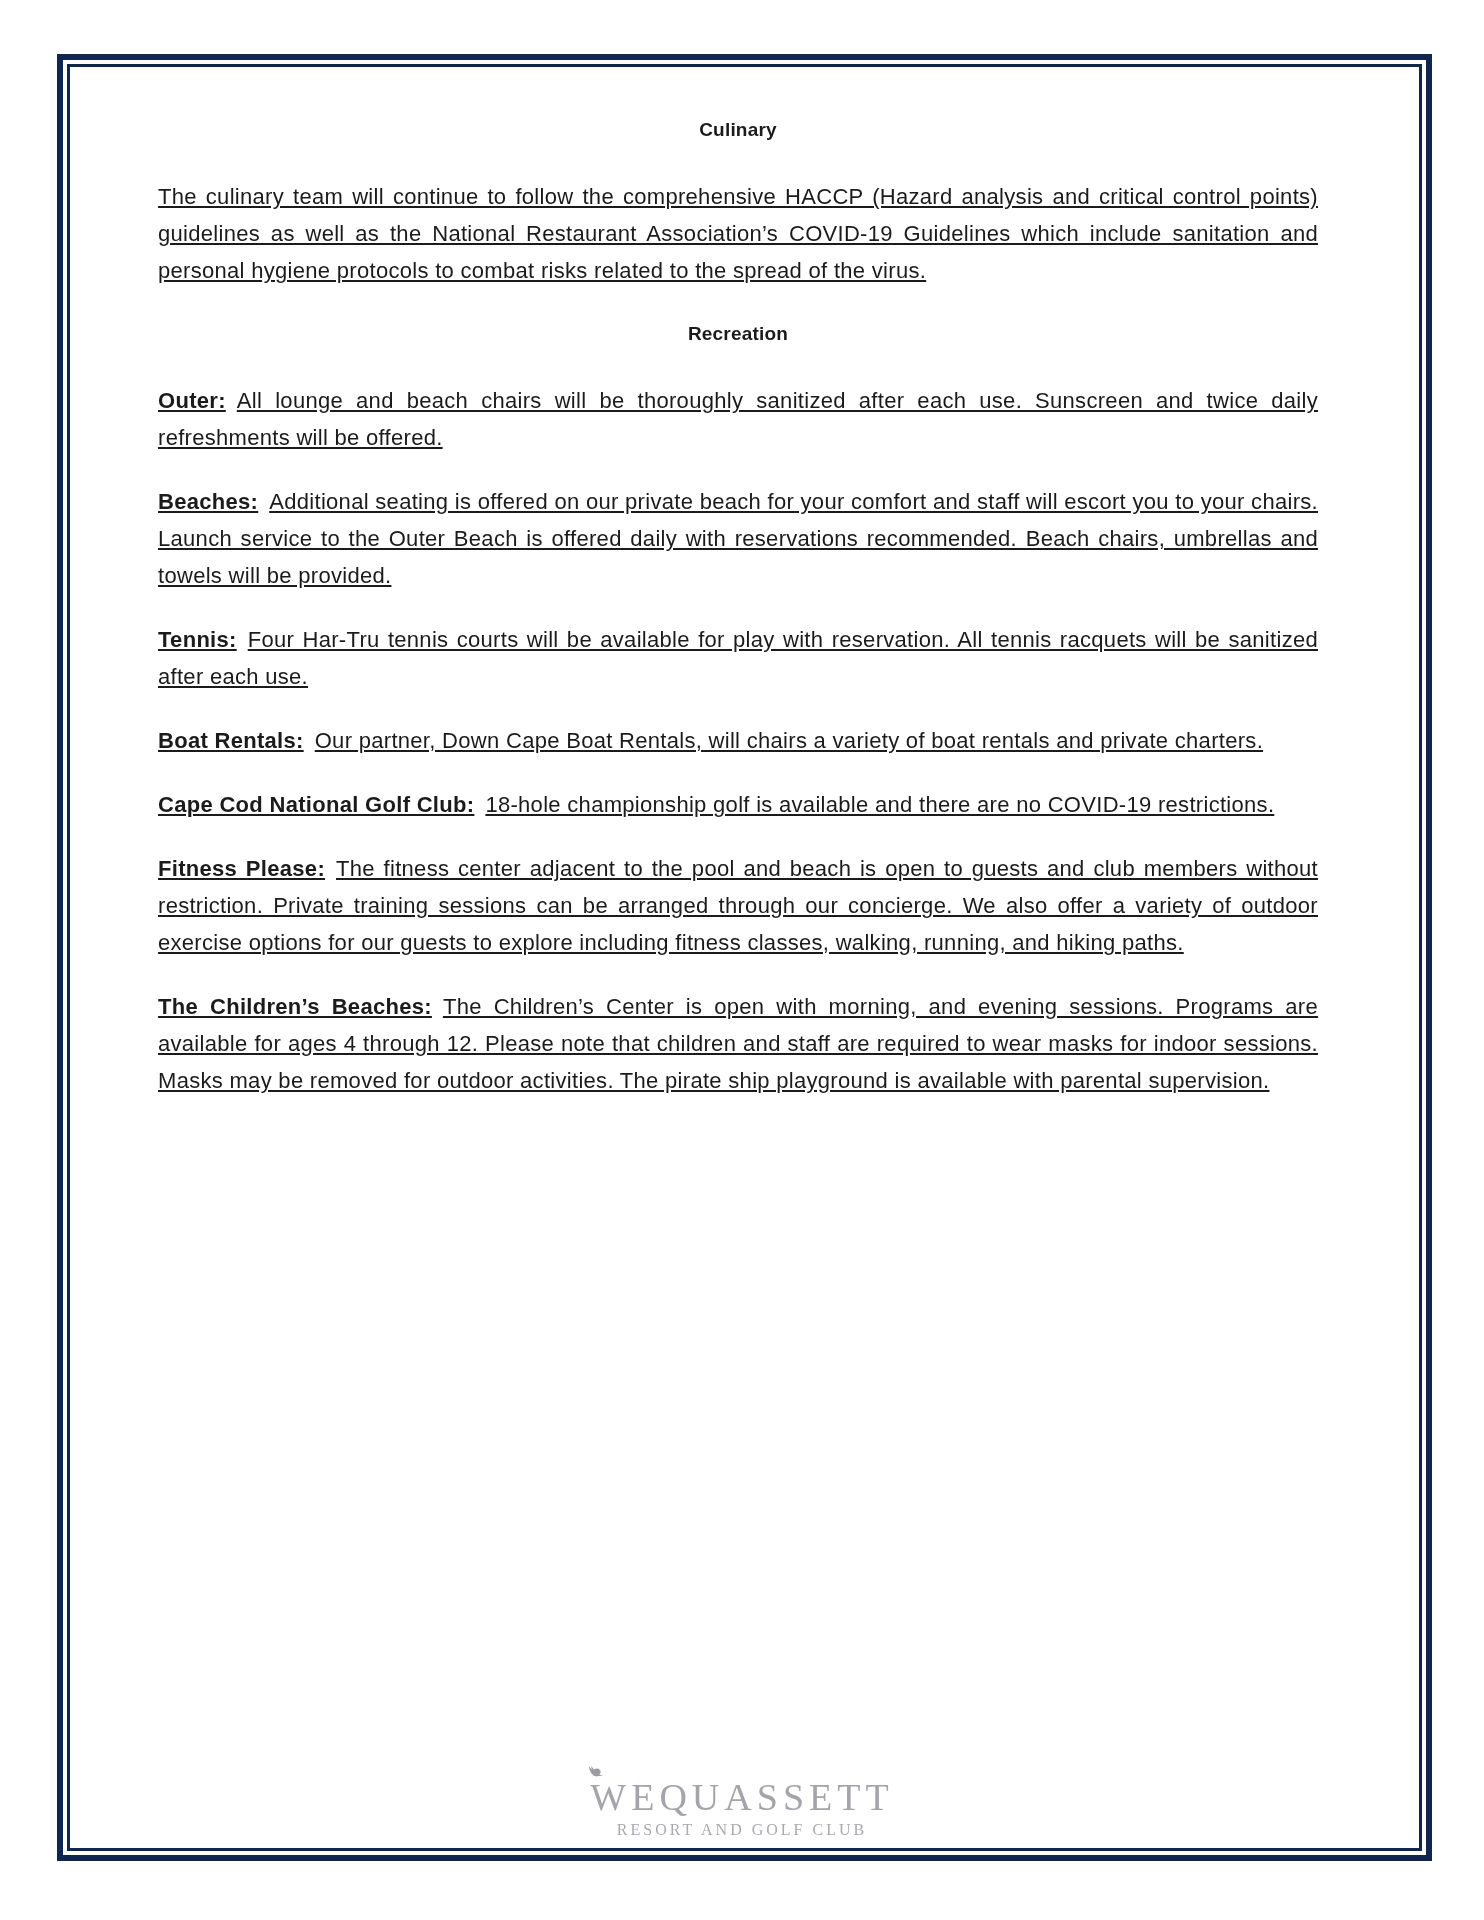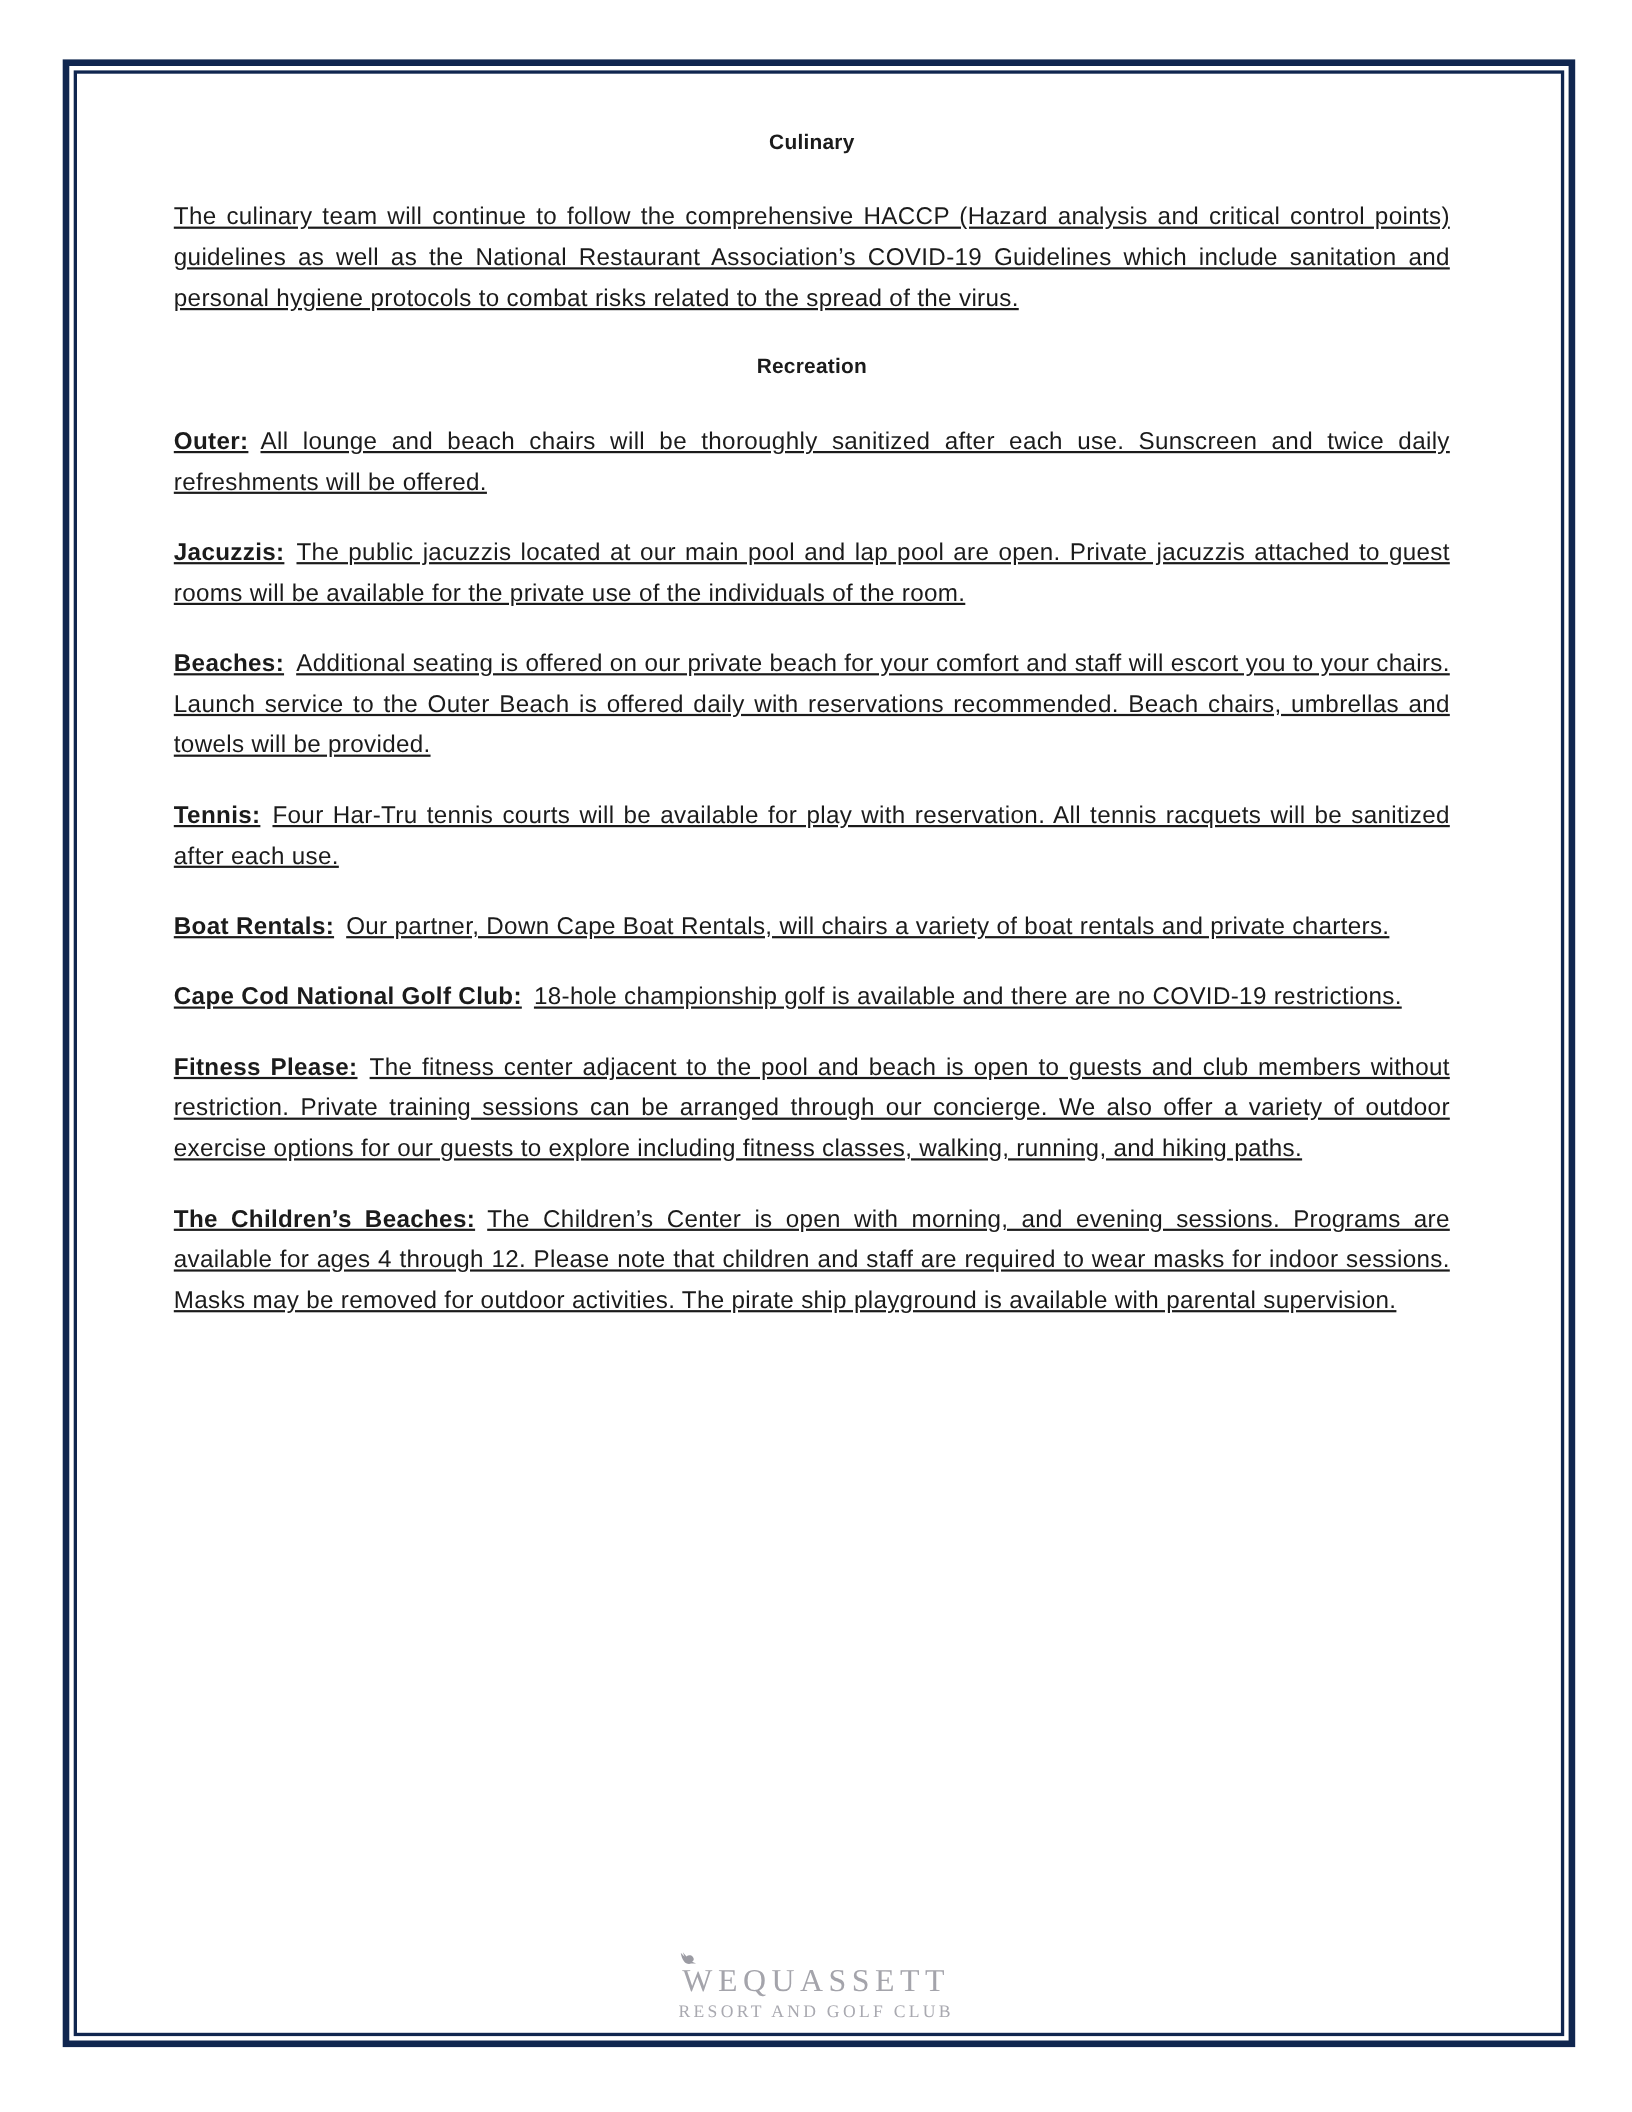--- a/index.html
+++ b/index.html
@@ -50,21 +50,21 @@
     position: absolute;
     left: 0; right: 0;
     bottom: 82px;
     text-align: center;
     color: #a4a4ab;
     font-family: "Liberation Serif", serif;
     line-height: 1;
   }
   .wordmark-row { position: relative; display: inline-block; }
   .wordmark {
-    font-size: 29px;
+    font-size: 38px;
     letter-spacing: 5px;
     color: #a4a4ab;
   }
   .bird {
     position: absolute;
     top: -13px; left: -3px;
     width: 17px; height: 14px;
   }
   .bird svg { display: block; width: 17px; height: 14px; fill: #9b9ba3; }
   .tagline {
@@ -84,21 +84,20 @@
 <div class="content">
 
   <h1 class="doc-title">Culinary</h1>
 
   <p class="body-par">The culinary team will continue to follow the comprehensive HACCP (Hazard analysis and critical control points) guidelines as well as the National Restaurant Association’s COVID-19 Guidelines which include sanitation and personal hygiene protocols to combat risks related to the spread of the virus.</p>
 
   <h1 class="doc-title second">Recreation</h1>
 
   <p class="body-par"><span class="lead">Outer:</span><span>All lounge and beach chairs will be thoroughly sanitized after each use.  Sunscreen and twice daily refreshments will be offered.</span></p>
 
-  <p class="body-par"><span class="lead">Jacuzzis:</span><span>The public jacuzzis located at our main pool and lap pool  are open. Private jacuzzis attached to guest rooms will be available for the private use of the individuals of the room.</span></p>
 
   <p class="body-par"><span class="lead">Beaches:</span><span>Additional seating is offered on our private beach for your comfort and staff will escort you to your chairs.  Launch service to the Outer Beach is offered daily with reservations recommended.   Beach chairs, umbrellas and towels will be provided.</span></p>
 
   <p class="body-par"><span class="lead">Tennis:</span><span>Four Har-Tru tennis courts will be available for play with reservation.  All tennis racquets will be sanitized after each use.</span></p>
 
   <p class="body-par"><span class="lead">Boat Rentals:</span><span>Our partner, Down Cape Boat Rentals, will chairs a variety of boat rentals and private charters.</span></p>
 
   <p class="body-par"><span class="lead">Cape Cod National Golf Club:</span><span>18-hole championship golf is available and there are no COVID-19 restrictions.</span></p>
 
   <p class="body-par"><span class="lead">Fitness Please:</span><span>The fitness center adjacent to the pool and beach is open to guests and club members without restriction. Private training sessions can be arranged through our concierge. We also offer a variety of outdoor exercise options for our guests to explore including fitness classes, walking, running, and hiking paths.</span></p>

